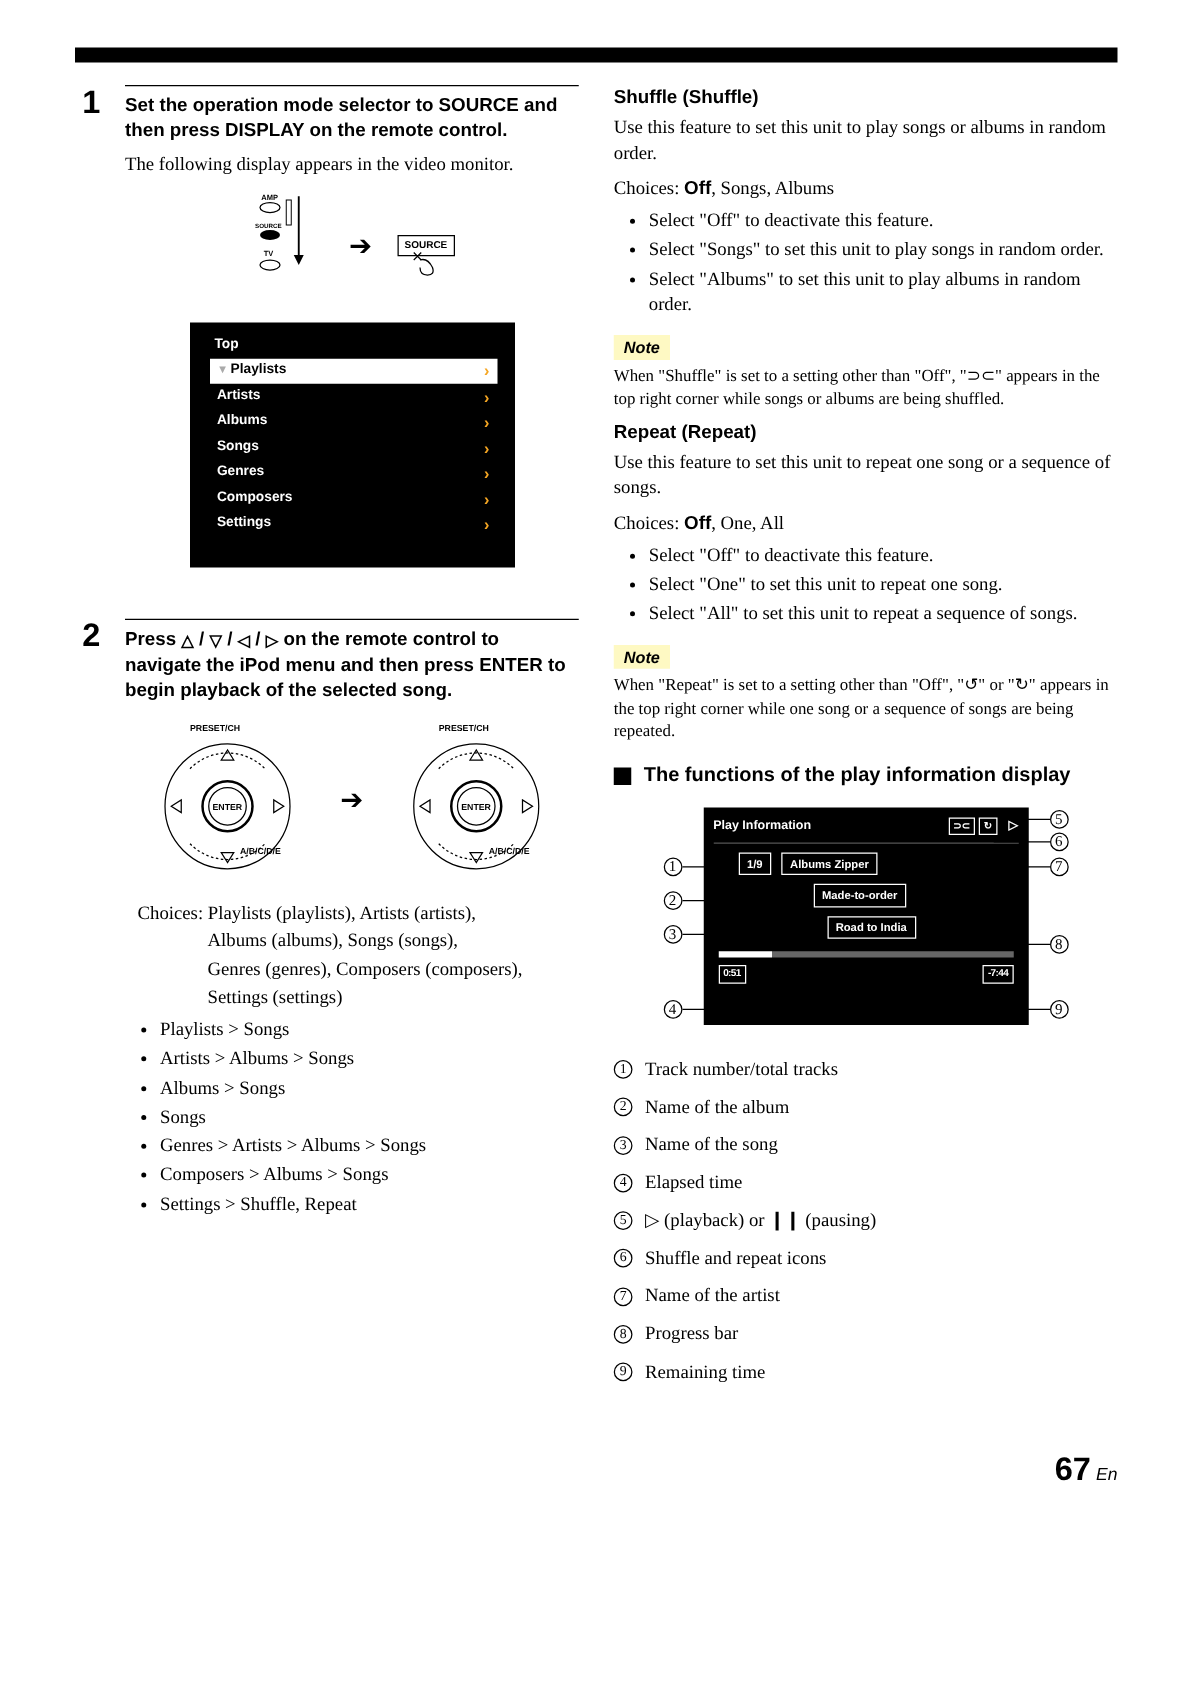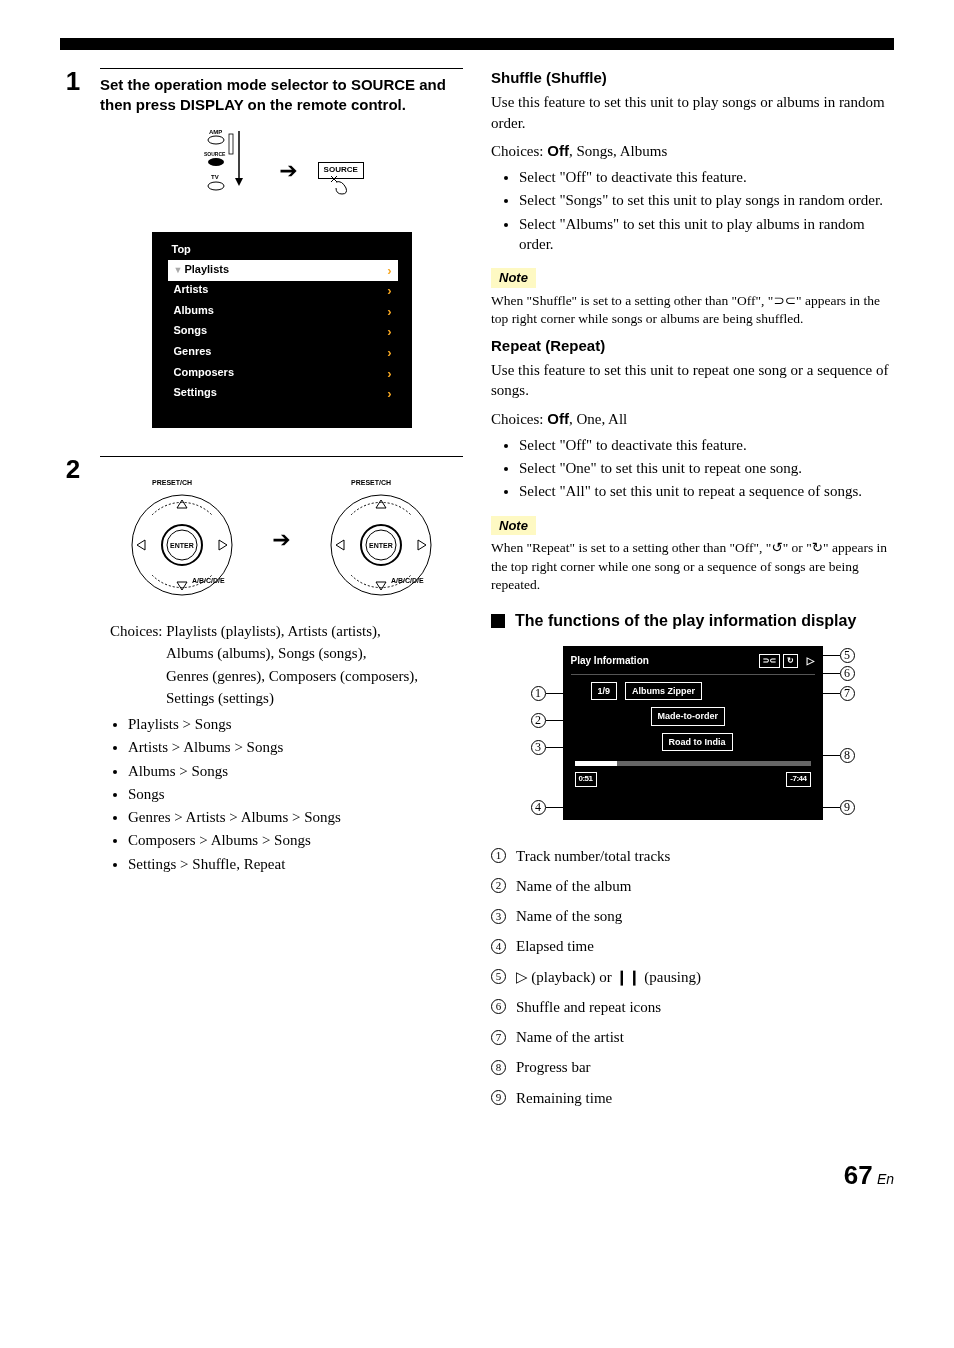--- a/index.html
+++ b/index.html
@@ -42,21 +42,21 @@
   }
   .selector-svg { width: 60px; }
   .arrow { font-size: 22px; }
   .display-btn {
     border: 1px solid #000; padding: 2px 5px; font-size: 8px;
     font-family: Arial, sans-serif; font-weight: bold; text-align: center;
     position: relative;
   }
 
   .menu-box {
-    background: #000; color: #fff; width: 260px; margin: 6px auto 14px auto;
+    background: #000; color: #fff; width: 260px; margin: 6px auto 27px auto;
     padding: 10px 14px 24px 14px; font-family: Arial, sans-serif; font-size: 11px;
     font-weight: bold;
   }
   .menu-title { margin-bottom: 4px; margin-left: 6px; }
   .menu-item {
     display: flex; justify-content: space-between; padding: 1.5px 6px;
     margin-left: 2px;
   }
   .menu-item.selected { background: #fff; color: #000; }
   .menu-item .chev { color: #f5a623; font-size: 13px; }
@@ -137,20 +137,21 @@
 </div>
 
 <div class="columns">
 
   <div class="col">
 
     <div class="step-block">
       <div class="step-num">1</div>
       <div class="step-body">
         <div class="step-title">Set the operation mode selector to SOURCE and then press DISPLAY on the remote control.</div>
+        <div class="body-text">The following display appears in the video monitor.</div>
 
         <div class="selector-panel">
           <svg class="selector-svg" viewBox="0 0 60 90">
             <text x="10" y="8" font-size="6" font-family="Arial" font-weight="bold">AMP</text>
             <ellipse cx="17" cy="14" rx="8" ry="4" fill="none" stroke="#000" stroke-width="1"></ellipse>
             <text x="5" y="30" font-size="5" font-family="Arial" font-weight="bold">SOURCE</text>
             <ellipse cx="17" cy="36" rx="8" ry="4" fill="#000"></ellipse>
             <text x="12" y="53" font-size="6" font-family="Arial" font-weight="bold">TV</text>
             <ellipse cx="17" cy="60" rx="8" ry="4" fill="none" stroke="#000" stroke-width="1"></ellipse>
             <line x1="40" y1="5" x2="40" y2="55" stroke="#000" stroke-width="1.5"></line>
@@ -198,20 +199,23 @@
                 <span class="chev">›</span>
               </div>
             </div>
         </div>
       </div>
     </div>
 
     <div class="step-block">
       <div class="step-num">2</div>
       <div class="step-body">
+        <div class="step-title">
+          <span>Press </span><span class="tri-sym">△</span> / <span class="tri-sym">▽</span>  / <span class="tri-sym">◁</span> / <span class="tri-sym">▷</span><span> on the remote control to navigate the iPod menu and then press ENTER to begin playback of the selected song.</span>
+        </div>
 
         <div class="remote-row">
           <svg class="remote-svg" viewBox="0 0 150 130">
             <text x="45" y="10" font-size="7" font-family="Arial" font-weight="bold">PRESET/CH</text>
             <circle cx="75" cy="70" r="50" fill="none" stroke="#000" stroke-width="1"></circle>
             <circle cx="75" cy="70" r="20" fill="none" stroke="#000" stroke-width="2"></circle>
             <circle cx="75" cy="70" r="15" fill="none" stroke="#000" stroke-width="1"></circle>
             <text x="63" y="73" font-size="7" font-family="Arial" font-weight="bold">ENTER</text>
             <path d="M75 25 l-5 8 h10 z" fill="none" stroke="#000"></path>
             <path d="M75 115 l-5 -8 h10 z" fill="none" stroke="#000"></path>

